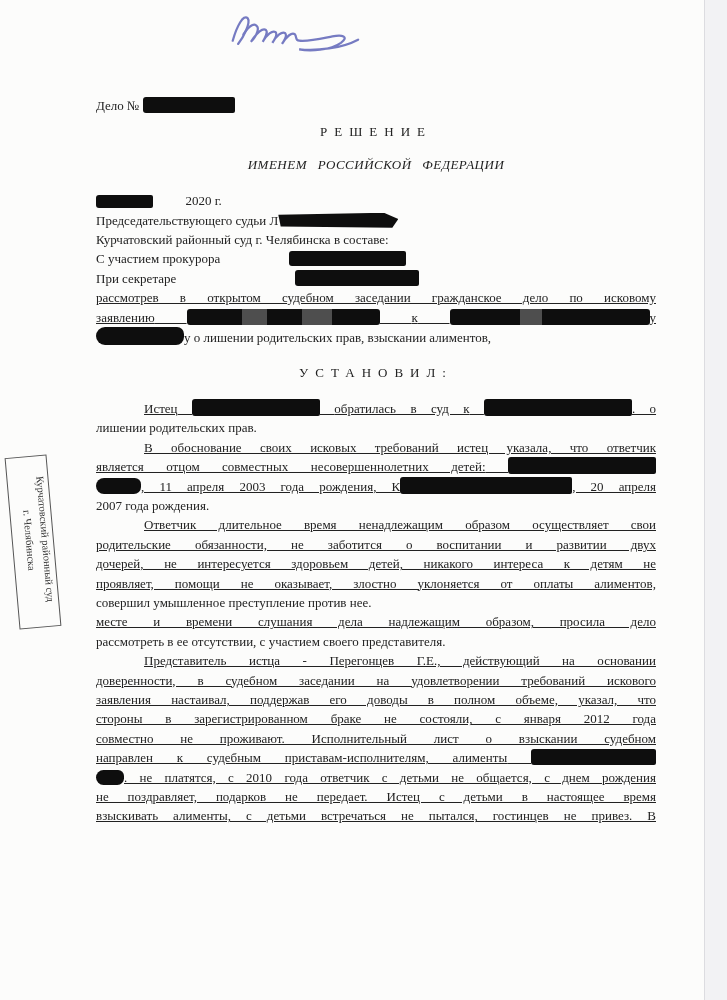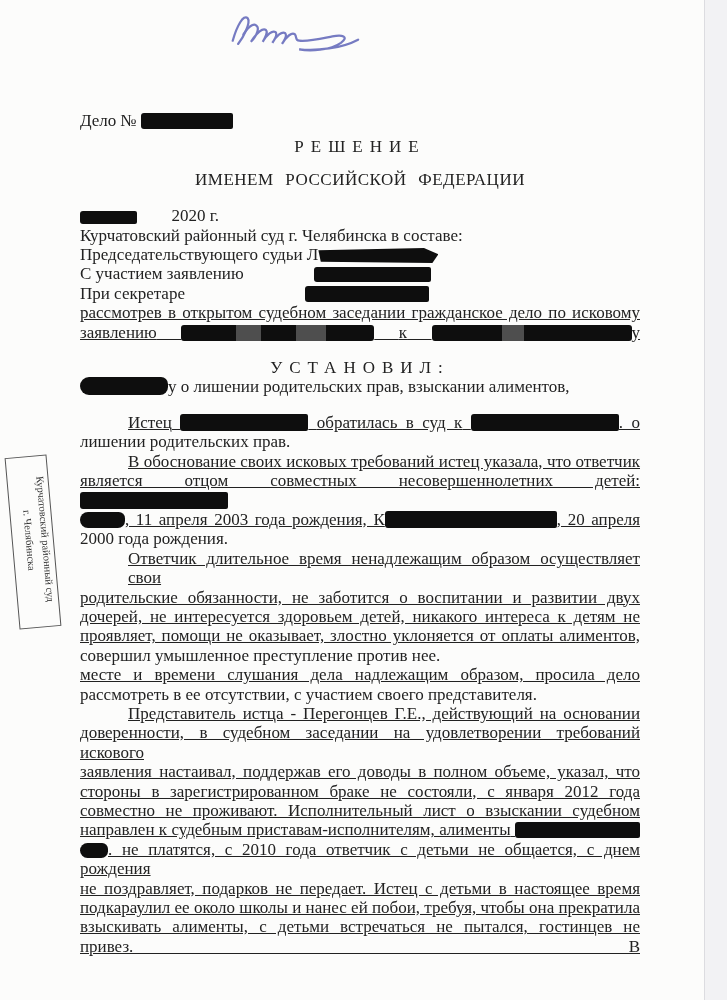--- a/index.html
+++ b/index.html
@@ -22,22 +22,22 @@
   }
   #stamp .stxt {
     position:absolute; width:170px; height:40px; left:-65px; top:63px;
     transform:rotate(90deg);
     text-align:center; font-size:10.5px; line-height:1.5; color:#333;
     font-family:"Liberation Serif","DejaVu Serif",serif;
   }
 
   
   #doc {
-    position:absolute; left:80px; top:96px; width:560px;
-    font-size:17px; line-height:19.4px; color:var(--ink,#222);margin-top:15px;
+    position:absolute; left:96px; top:96px; width:560px;
+    font-size:13px; line-height:19.4px; color:var(--ink,#222);
   }
   .ln { min-height:19.4px; text-align:left; }
   .ln.justify { text-align:justify; text-align-last:justify;text-decoration:underline; }
   .ln.center  { text-align:center;  text-align-last:center; }
   .ln.indent  { padding-left:48px; }
   .ls-wide { letter-spacing:7px; }
   .ws-wide { word-spacing:7px; letter-spacing:0.5px; }
 
   
   .red {
@@ -75,48 +75,47 @@
   <div id="stamp">
     <div class="stxt">
       <span>Курчатовский районный суд</span><br>
       <span>г. Челябинска</span>
     </div>
   </div>
 
   <div id="doc">
       <div class="ln"><span>Дело №</span> <span class="red" style="width: 92px; height: 16px;"></span></div>
       <div class="ln center ls-wide" style="margin-top: 7px;"><span>РЕШЕНИЕ</span></div>
-      <div class="ln center ws-wide" style="margin-top: 13px;"><span>ИМЕНЕМ РОССИЙСКОЙ ФЕДЕРАЦИИ</span></div>
+      <div class="ln center ws-wide" style="margin-top: 13px; font-style: italic;"><span>ИМЕНЕМ РОССИЙСКОЙ ФЕДЕРАЦИИ</span></div>
       <div class="ln" style="margin-top: 17px;"><span class="red" style="width: 57px; height: 13px;"></span> <span class="sp" style="width: 26px;"></span> <span>2020 г.</span></div>
+      <div class="ln"><span>Председательствующего судьи  Л</span><span class="red point" style="width: 120px; height: 15px;"></span></div>
       <div class="ln"><span>Курчатовский районный суд г. Челябинска в составе:</span></div>
-      <div class="ln"><span>Председательствующего судьи  Л</span><span class="red point" style="width: 120px; height: 15px;"></span></div>
-      <div class="ln"><span>С участием заявлению</span> <span class="sp" style="width: 62px;"></span> <span class="red" style="width: 117px; height: 15px;"></span></div>
+      <div class="ln"><span>С участием прокурора</span> <span class="sp" style="width: 62px;"></span> <span class="red" style="width: 117px; height: 15px;"></span></div>
       <div class="ln"><span>При секретаре</span> <span class="sp" style="width: 112px;"></span> <span class="red" style="width: 124px; height: 16px;"></span></div>
       <div class="ln justify"><span>рассмотрев в открытом судебном заседании гражданское дело по исковому</span></div>
       <div class="ln justify"><span>заявлению</span> <span class="redm"><i class="b" style="width: 55px; height: 16px;"></i><i class="g" style="width: 25px; height: 16px;"></i><i class="b" style="width: 35px; height: 16px;"></i><i class="g" style="width: 30px; height: 16px;"></i><i class="b" style="width: 48px; height: 16px;"></i></span> <span>к</span> <span class="redm"><i class="b" style="width: 70px; height: 16px;"></i><i class="g" style="width: 22px; height: 16px;"></i><i class="b" style="width: 108px; height: 16px;"></i></span><span>у</span></div>
+      <div class="ln"><span class="red blob" style="width: 88px; height: 18px;"></span><span>у о лишении родительских прав, взыскании алиментов,</span></div>
       <div class="ln center ls-wide" style="margin-top: 16px;"><span>УСТАНОВИЛ:</span></div>
-      <div class="ln"><span class="red blob" style="width: 88px; height: 18px;"></span><span>у о лишении родительских прав, взыскании алиментов,</span></div>
       <div class="ln justify indent" style="margin-top: 16px;"><span>Истец</span> <span class="red" style="width: 128px; height: 17px;"></span> <span>обратилась в суд к</span> <span class="red" style="width: 148px; height: 17px;"></span><span>. о</span></div>
       <div class="ln"><span>лишении родительских прав.</span></div>
       <div class="ln justify indent"><span>В обоснование своих исковых требований истец указала, что ответчик</span></div>
       <div class="ln justify"><span>является отцом совместных несовершеннолетних детей:</span> <span class="red" style="width: 148px; height: 17px;"></span></div>
       <div class="ln justify"><span class="red blob" style="width: 45px; height: 16px;"></span><span>, 11 апреля 2003 года рождения, К</span><span class="red" style="width: 172px; height: 17px;"></span><span>, 20 апреля</span></div>
-      <div class="ln"><span>2000 года рождения.</span></div>
+      <div class="ln"><span>2007 года рождения.</span></div>
       <div class="ln justify indent"><span>Ответчик длительное время ненадлежащим образом осуществляет свои</span></div>
       <div class="ln justify"><span>родительские обязанности, не заботится о воспитании и развитии двух</span></div>
       <div class="ln justify"><span>дочерей, не интересуется здоровьем детей, никакого интереса к детям не</span></div>
       <div class="ln justify"><span>проявляет, помощи не оказывает, злостно уклоняется от оплаты алиментов,</span></div>
       <div class="ln"><span>совершил умышленное преступление против нее.</span></div>
       <div class="ln justify"><span>месте и времени слушания дела надлежащим образом, просила дело</span></div>
       <div class="ln"><span>рассмотреть в ее отсутствии, с участием своего представителя.</span></div>
       <div class="ln justify indent"><span>Представитель истца - Перегонцев Г.Е., действующий на основании</span></div>
       <div class="ln justify"><span>доверенности, в судебном заседании на удовлетворении требований искового</span></div>
       <div class="ln justify"><span>заявления настаивал, поддержав его доводы в полном объеме, указал, что</span></div>
       <div class="ln justify"><span>стороны в зарегистрированном браке не состояли, с января 2012 года</span></div>
       <div class="ln justify"><span>совместно не проживают. Исполнительный лист о взыскании судебном</span></div>
       <div class="ln justify"><span>направлен к судебным приставам-исполнителям, алименты</span> <span class="red" style="width: 125px; height: 16px;"></span></div>
       <div class="ln justify"><span class="red blob" style="width: 28px; height: 15px;"></span><span>. не платятся, с 2010 года ответчик с детьми не общается, с днем рождения</span></div>
       <div class="ln justify"><span>не поздравляет, подарков не передает. Истец с детьми в настоящее время</span></div>
-      <div class="ln justify"><span>подкараулил ее около школы и нанес ей побои, требуя, чтобы она прекратила</span></div>
       <div class="ln justify"><span>взыскивать алименты, с детьми встречаться не пытался, гостинцев не привез. В</span></div>
     </div>
 
 </div>
 
 </body></html>

